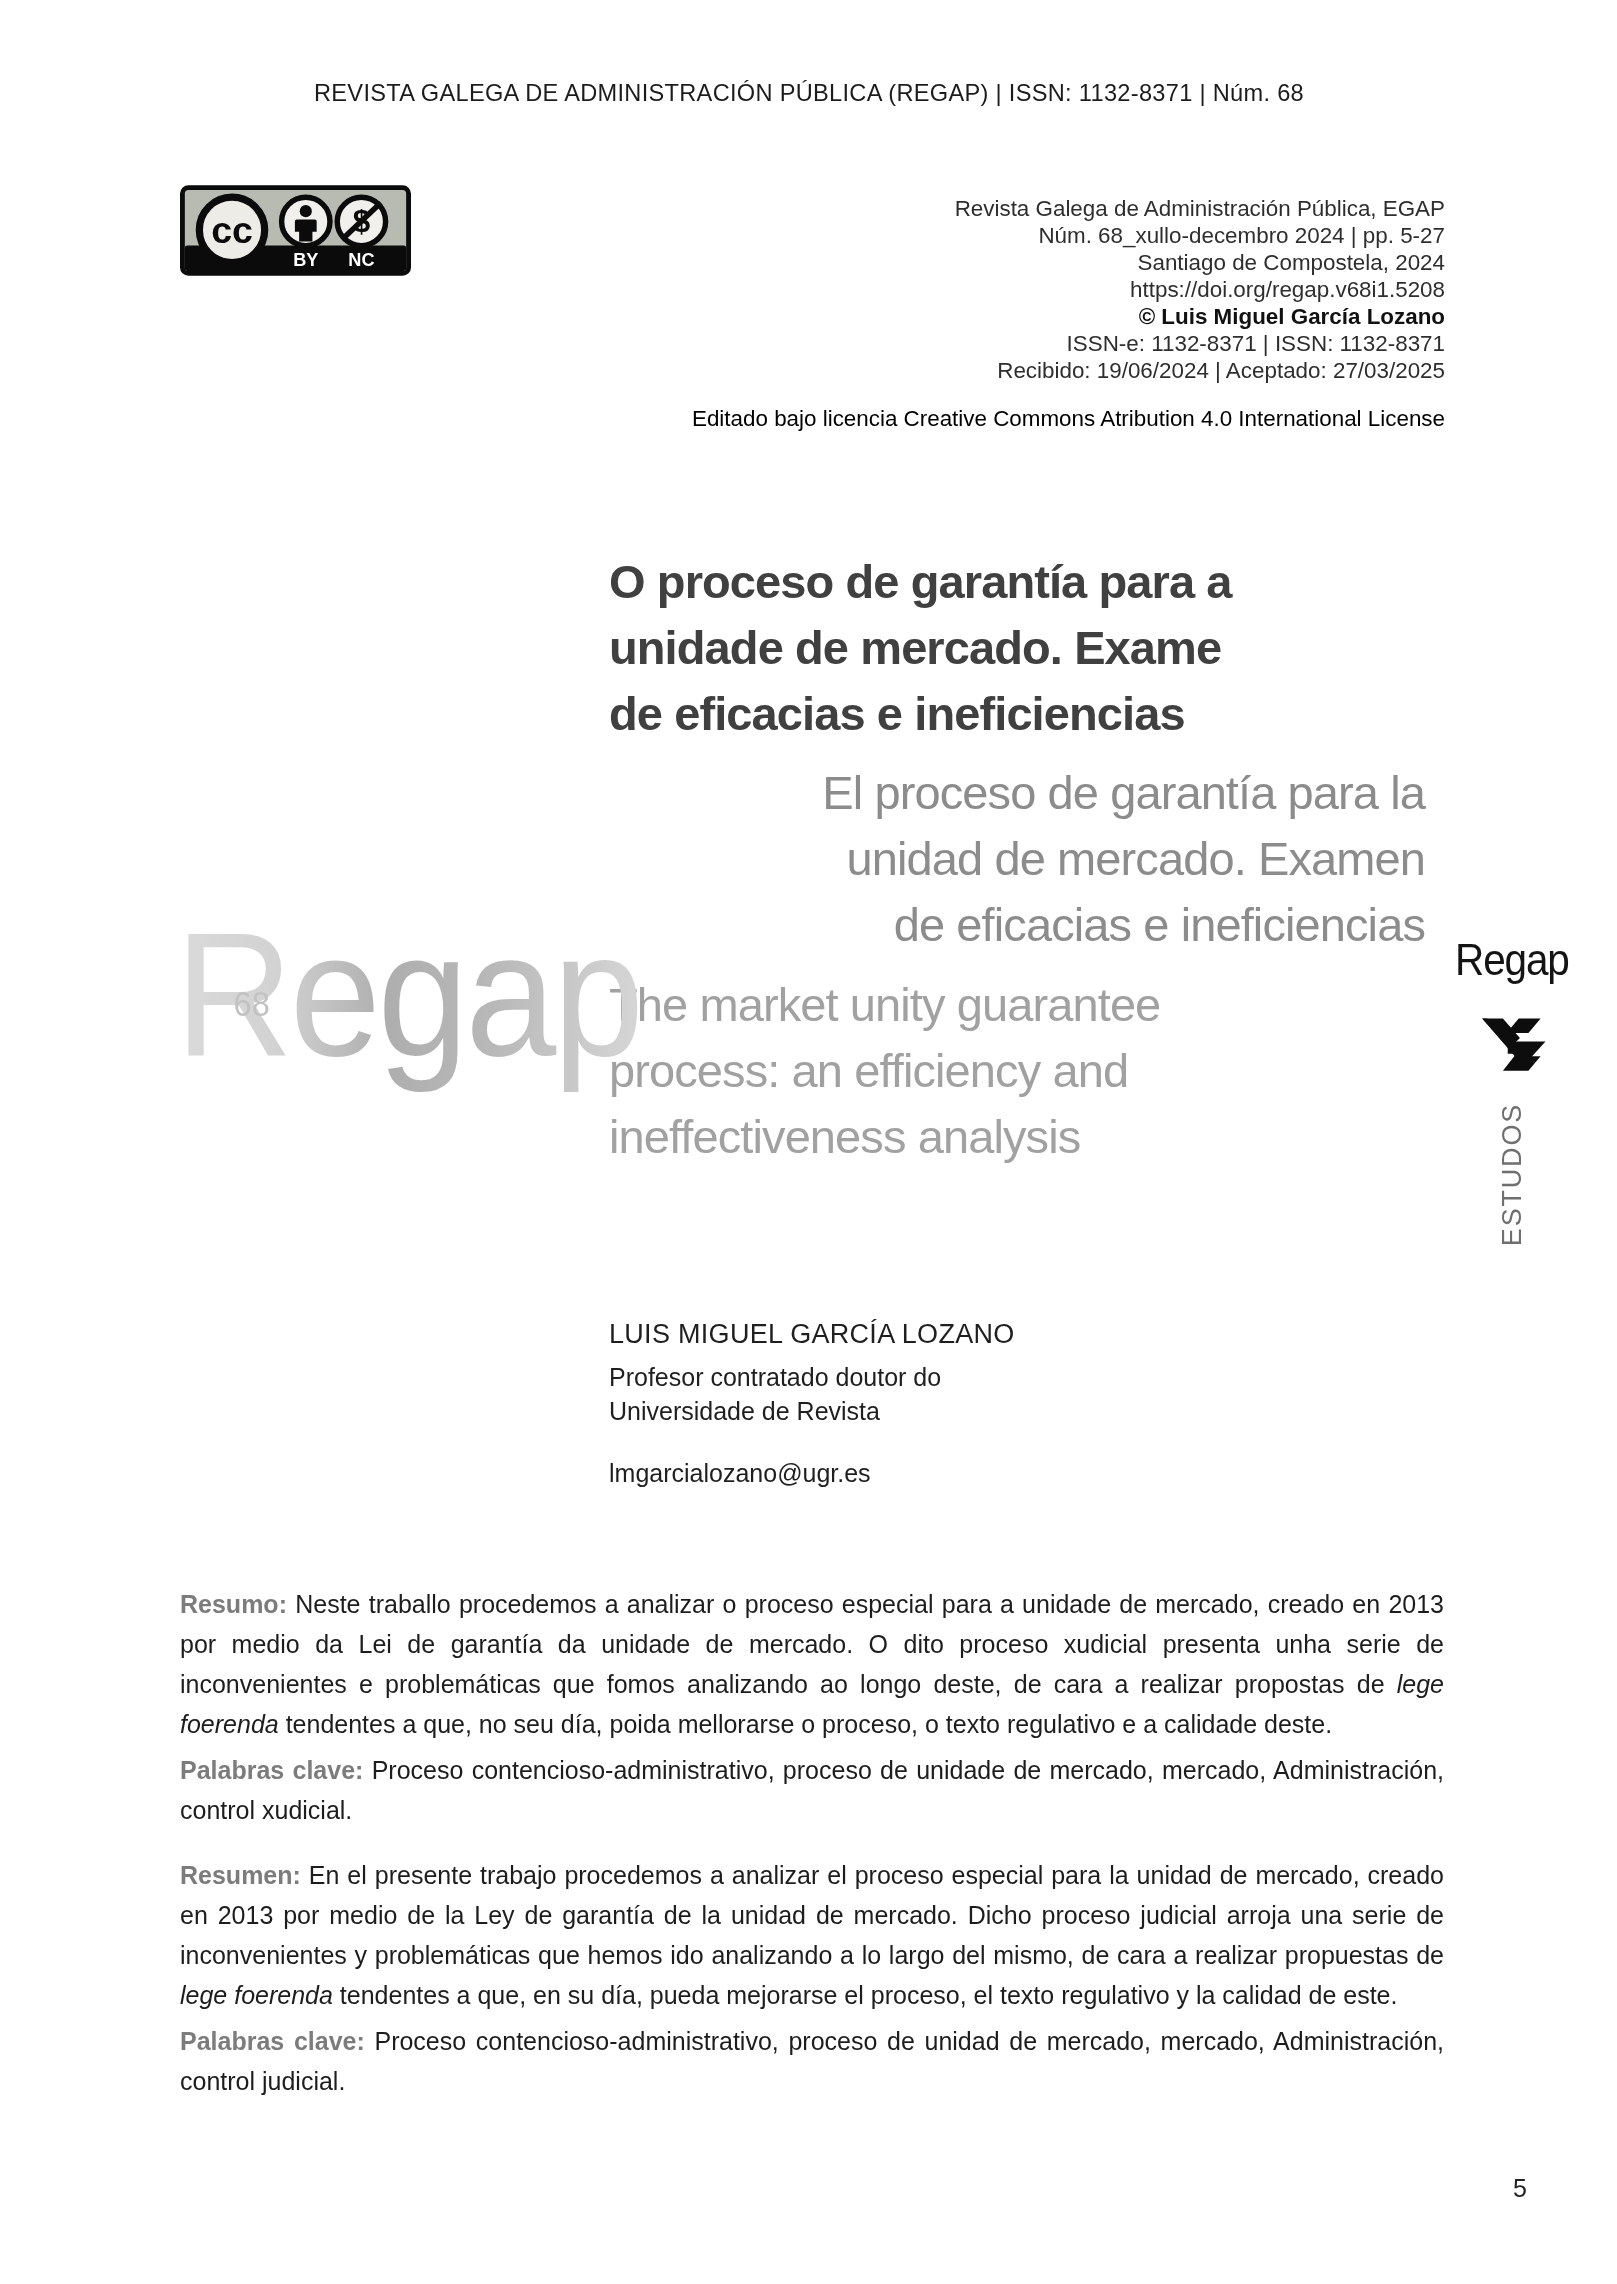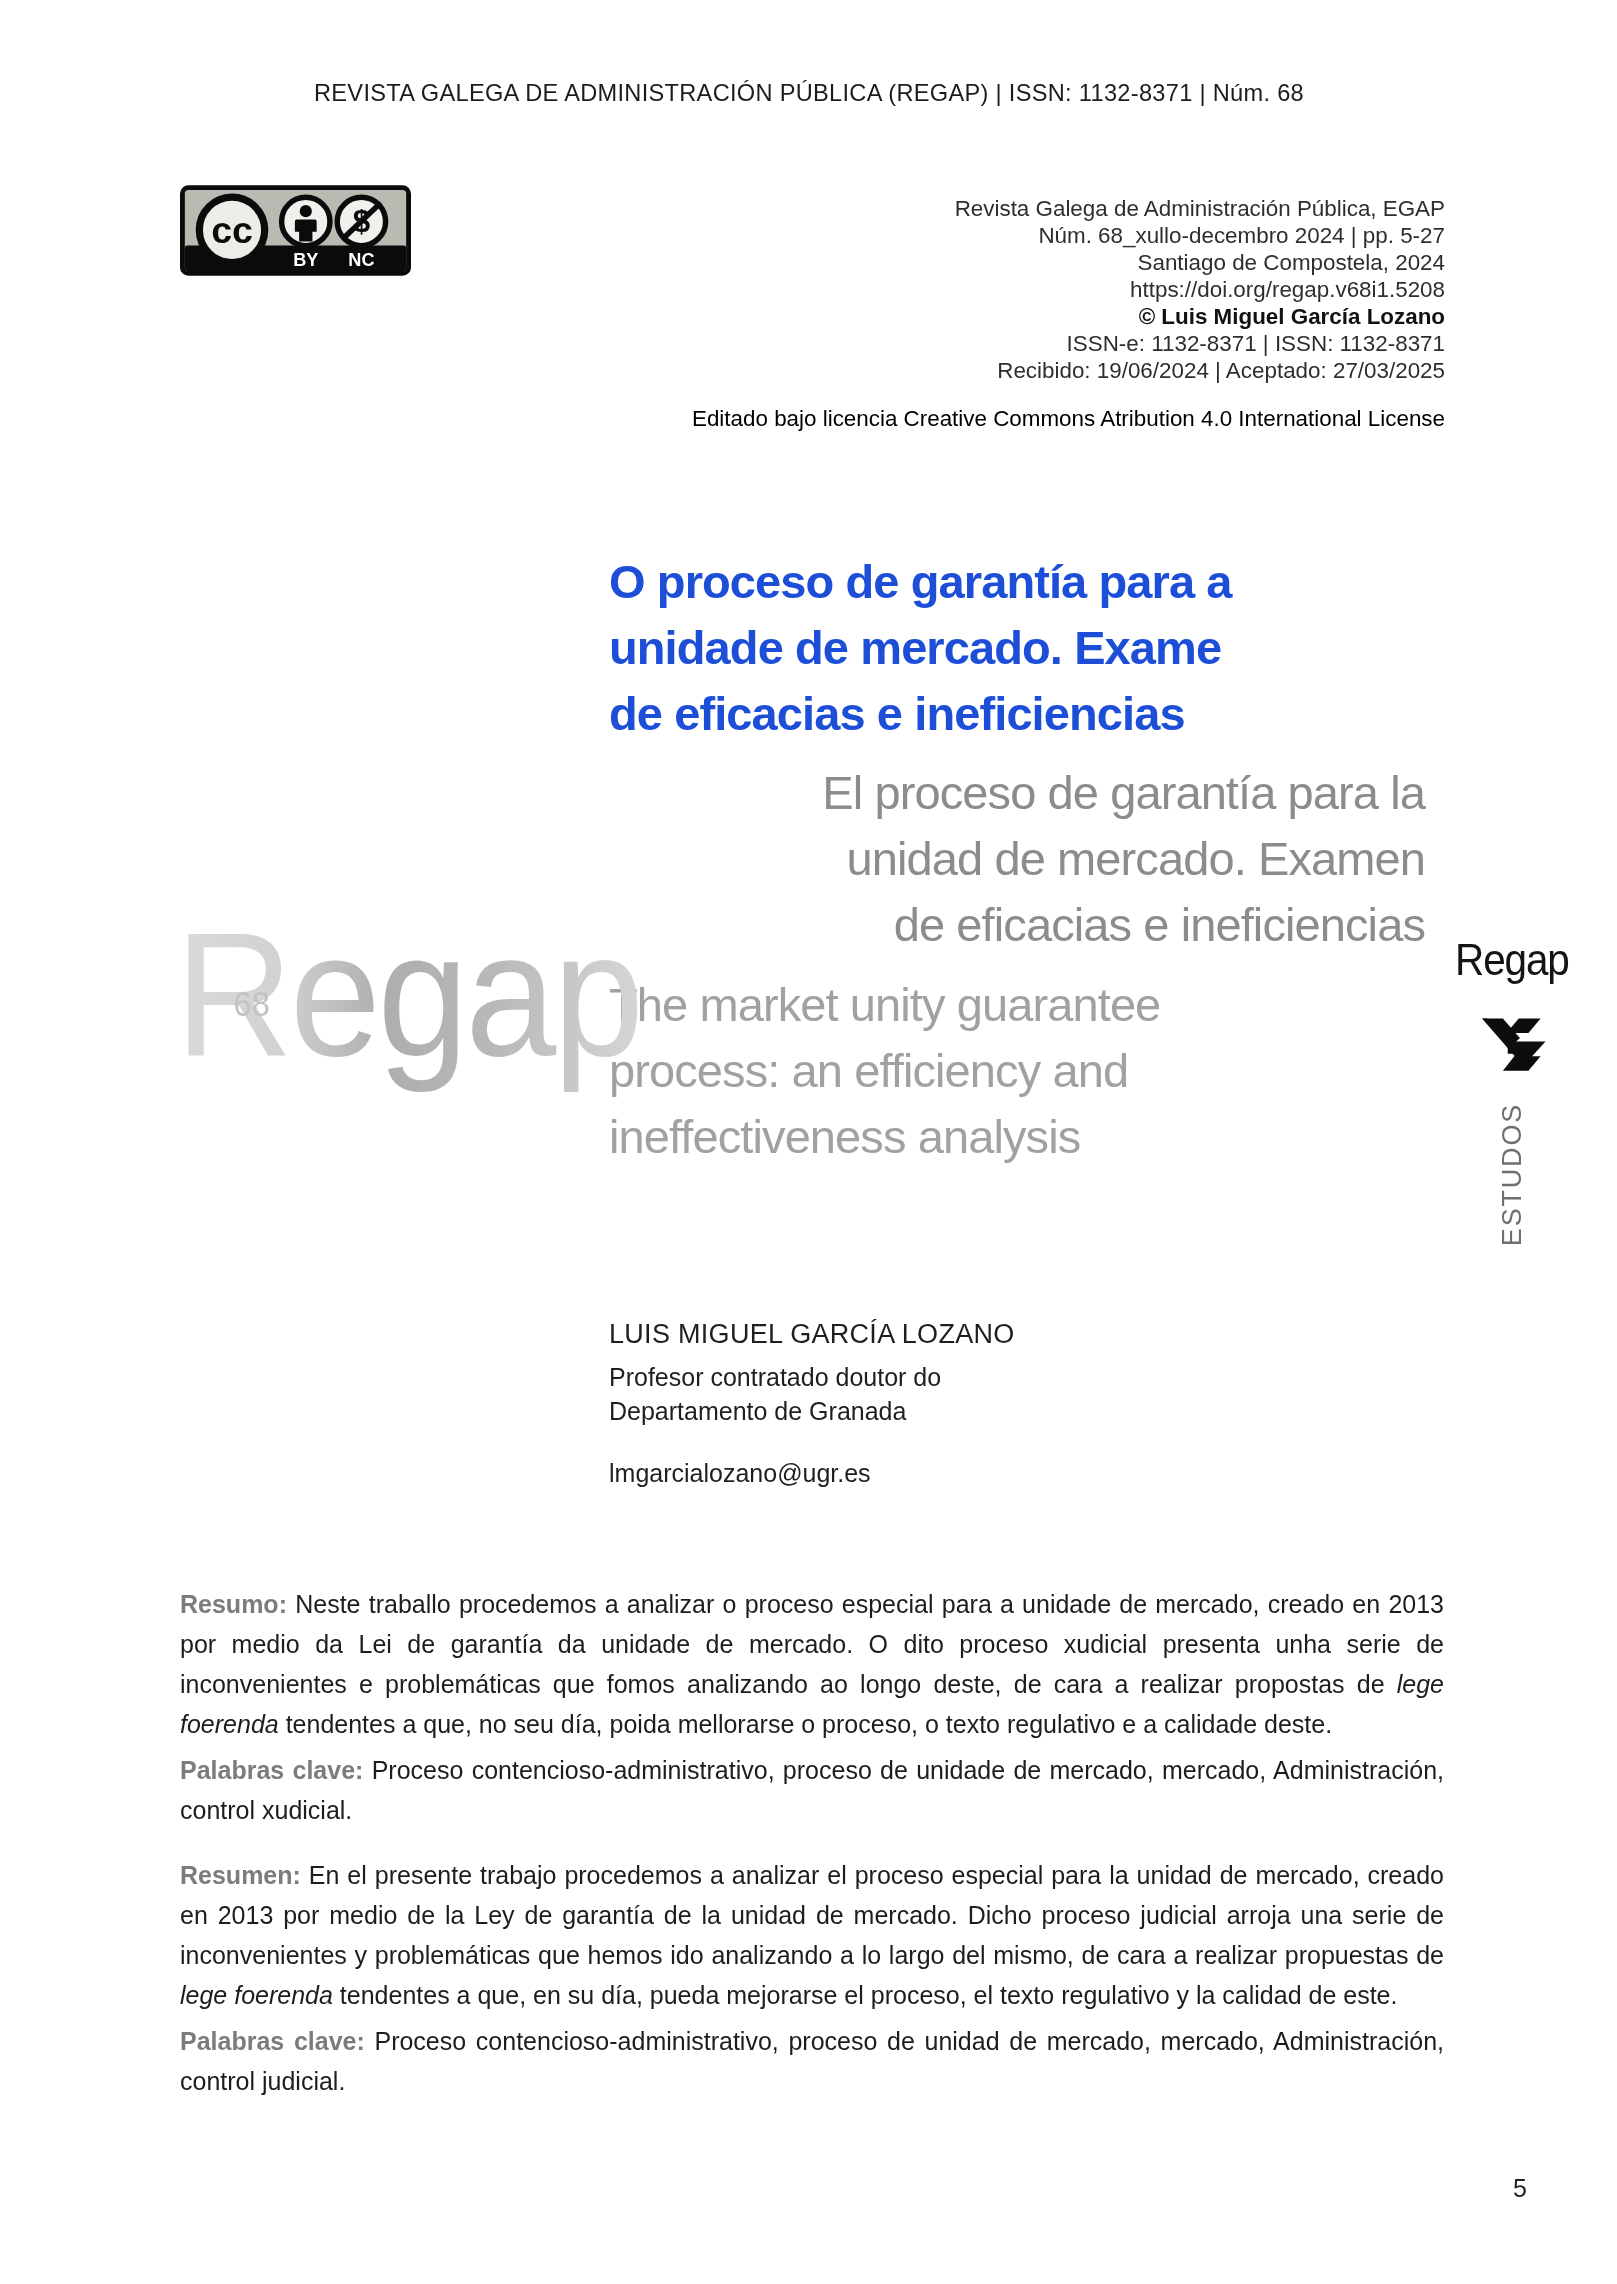--- a/index.html
+++ b/index.html
@@ -24,21 +24,21 @@
     text-align:right;font-size:22.4px;line-height:27px;color:#2e2e2e;
   }
   .meta .bold{font-weight:bold;color:#111;}
   .license-note{
     position:absolute;top:406px;right:173px;
     font-size:22.4px;color:#000000;
   }
   
   .title-block{position:absolute;left:609px;top:549px;width:816px;}
   .title{white-space:pre-line;font-size:47px;line-height:66px;letter-spacing:-0.9px;}
-  .title-gl{font-weight:bold;color:#1d4ed8;}
+  .title-gl{font-weight:bold;color:#404040;}
   .title-es{margin-top:13.3px;color:#8c8c8c;font-weight:normal;text-align:right;}
   .title-en{margin-top:13.3px;color:#a1a1a1;font-weight:normal;}
   
   .watermark{
     position:absolute;left:175px;top:906px;
     font-size:176px;line-height:1;letter-spacing:-3.6px;
     transform:scaleX(.93);transform-origin:left top;
     color:#c6c6c6;font-weight:normal;
   }
   @supports (-webkit-background-clip:text){
@@ -149,21 +149,21 @@
     <polygon points="58,42 120,42 98,66 112,66 92,90 50,90 72,62 58,62" fill="#0d0d0d"></polygon>
   </svg>
 
   <div class="estudos">
     <span>ESTUDOS</span>
   </div>
 
   <div class="author">
     <div class="author-name">LUIS MIGUEL GARCÍA LOZANO</div>
     <div>Profesor contratado doutor do</div>
-    <div>Departamento de Granada</div>
+    <div>Universidade de Revista</div>
     <div class="author-email">lmgarcialozano@ugr.es</div>
   </div>
 
   <div class="abstracts">
     <p>
       <span class="abs-label">Resumo:</span>
       <span>Neste traballo procedemos a analizar o proceso especial para a unidade de mercado, creado en 2013 por medio da Lei de garantía da unidade de mercado. O dito proceso xudicial presenta unha serie de inconvenientes e problemáticas que fomos analizando ao longo deste, de cara a realizar propostas de </span><span class="it">lege foerenda</span><span> tendentes a que, no seu día, poida mellorarse o proceso, o texto regulativo e a calidade deste.</span>
     </p>
     <p class="kw">
       <span class="abs-label">Palabras clave:</span>

